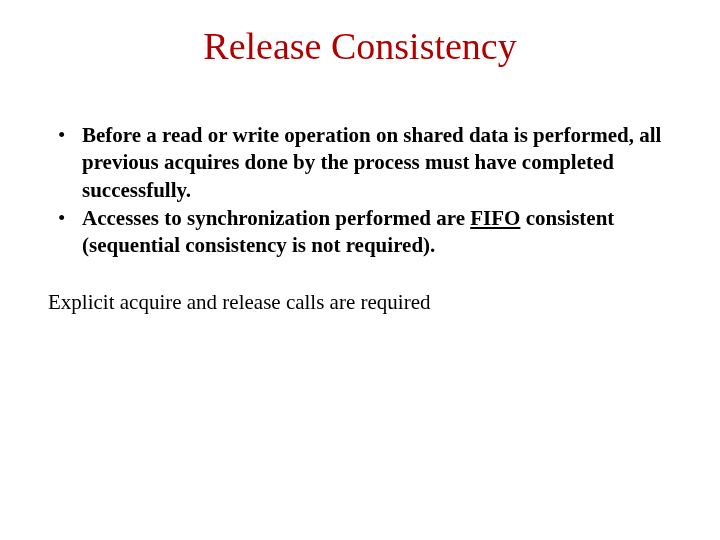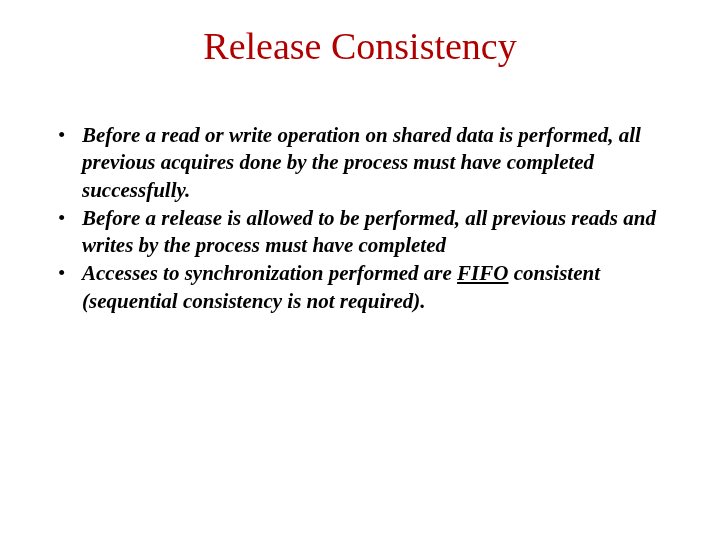--- a/index.html
+++ b/index.html
@@ -34,21 +34,20 @@
     margin-bottom: 2px;
   }
   ul.rules {
     margin: 0 0 30px 0;
     padding-left: 34px;
     list-style: none;
   }
   ul.rules li {
     position: relative;
     margin-bottom: 1px;
-    font-style: italic;
     font-weight: bold;
   }
   ul.rules li::before {
     content: "•";
     position: absolute;
     left: -24px;
     font-style: normal;
     font-weight: normal;
   }
   .fifo {
@@ -60,17 +59,17 @@
   }
 </style>
 </head>
 <body>
 
 <div class="slide">
   <div class="title">Release Consistency</div>
   <div class="body">
     <ul class="rules">
       <li>Before a read or write operation on shared data is performed, all previous acquires done by the process must have completed successfully.</li>
-      <li>Before a release is allowed to be performed, all previous reads and writes by the process must have completed</li>
       <li><span>Accesses to synchronization performed are </span><span class="fifo">FIFO</span><span> consistent (sequential consistency is not required).</span></li>
     </ul>
+    <div class="footer-text">Explicit acquire and release calls are required</div>
   </div>
 </div>
 
 </body></html>

